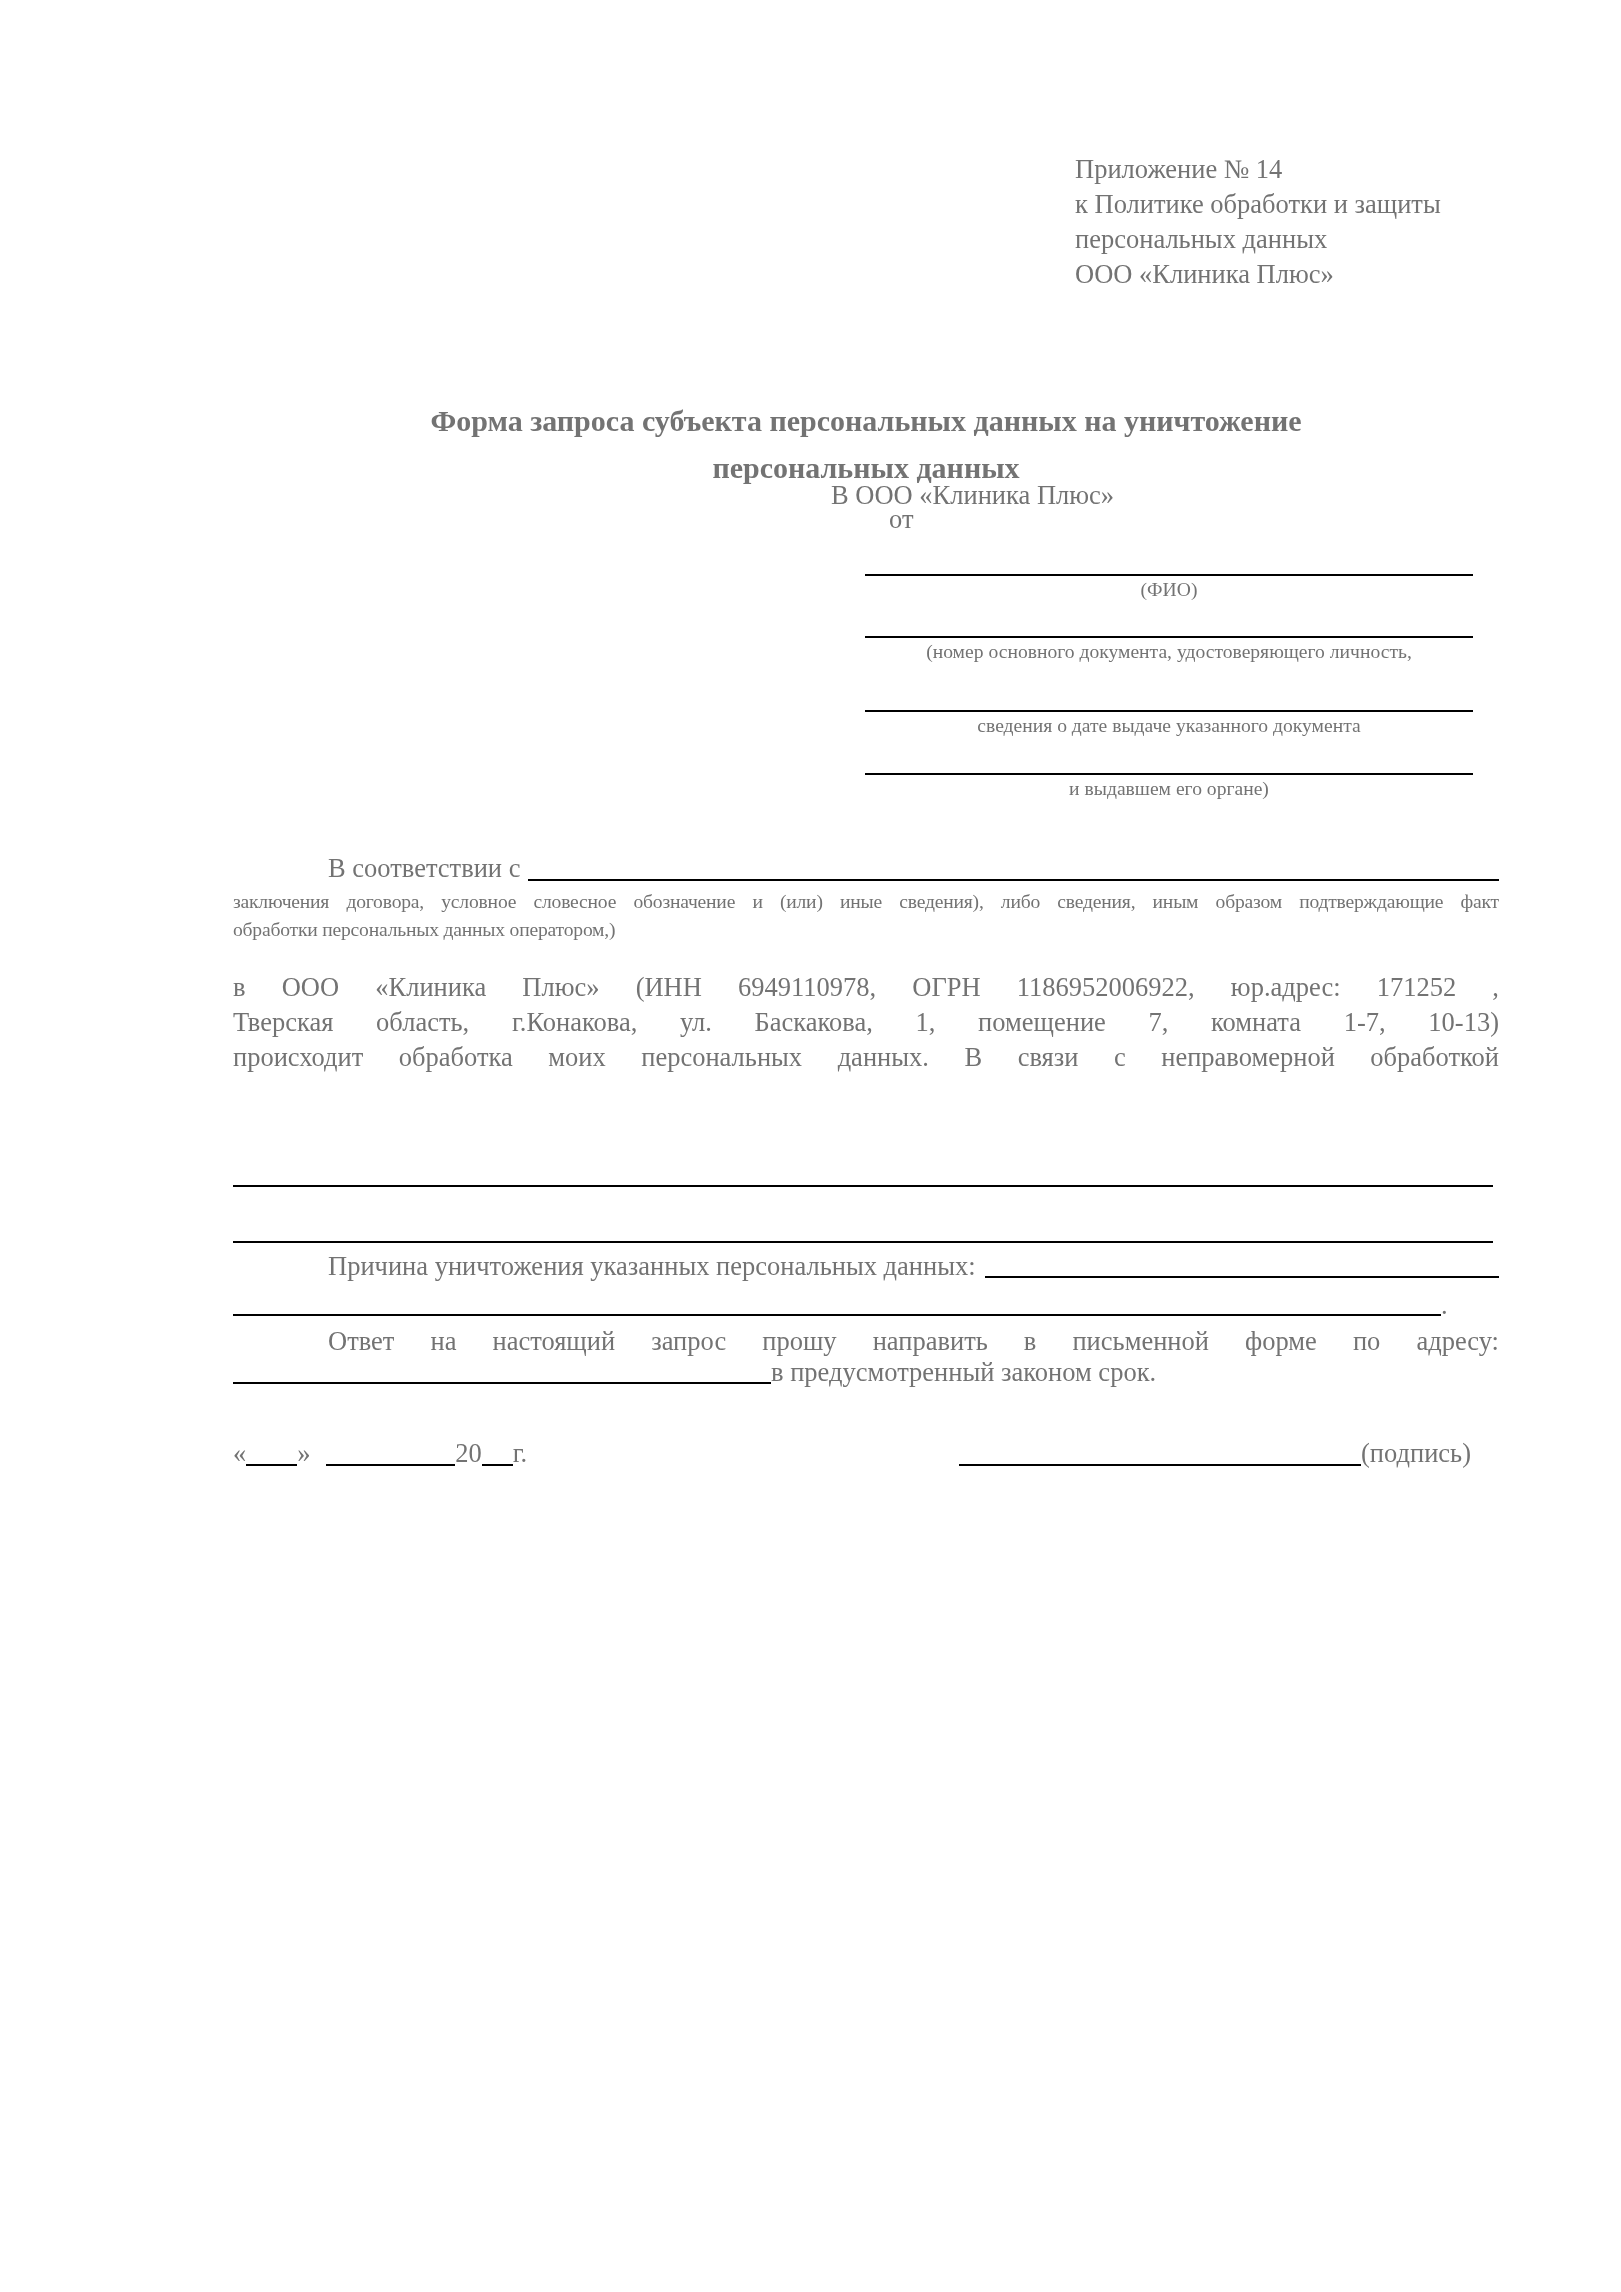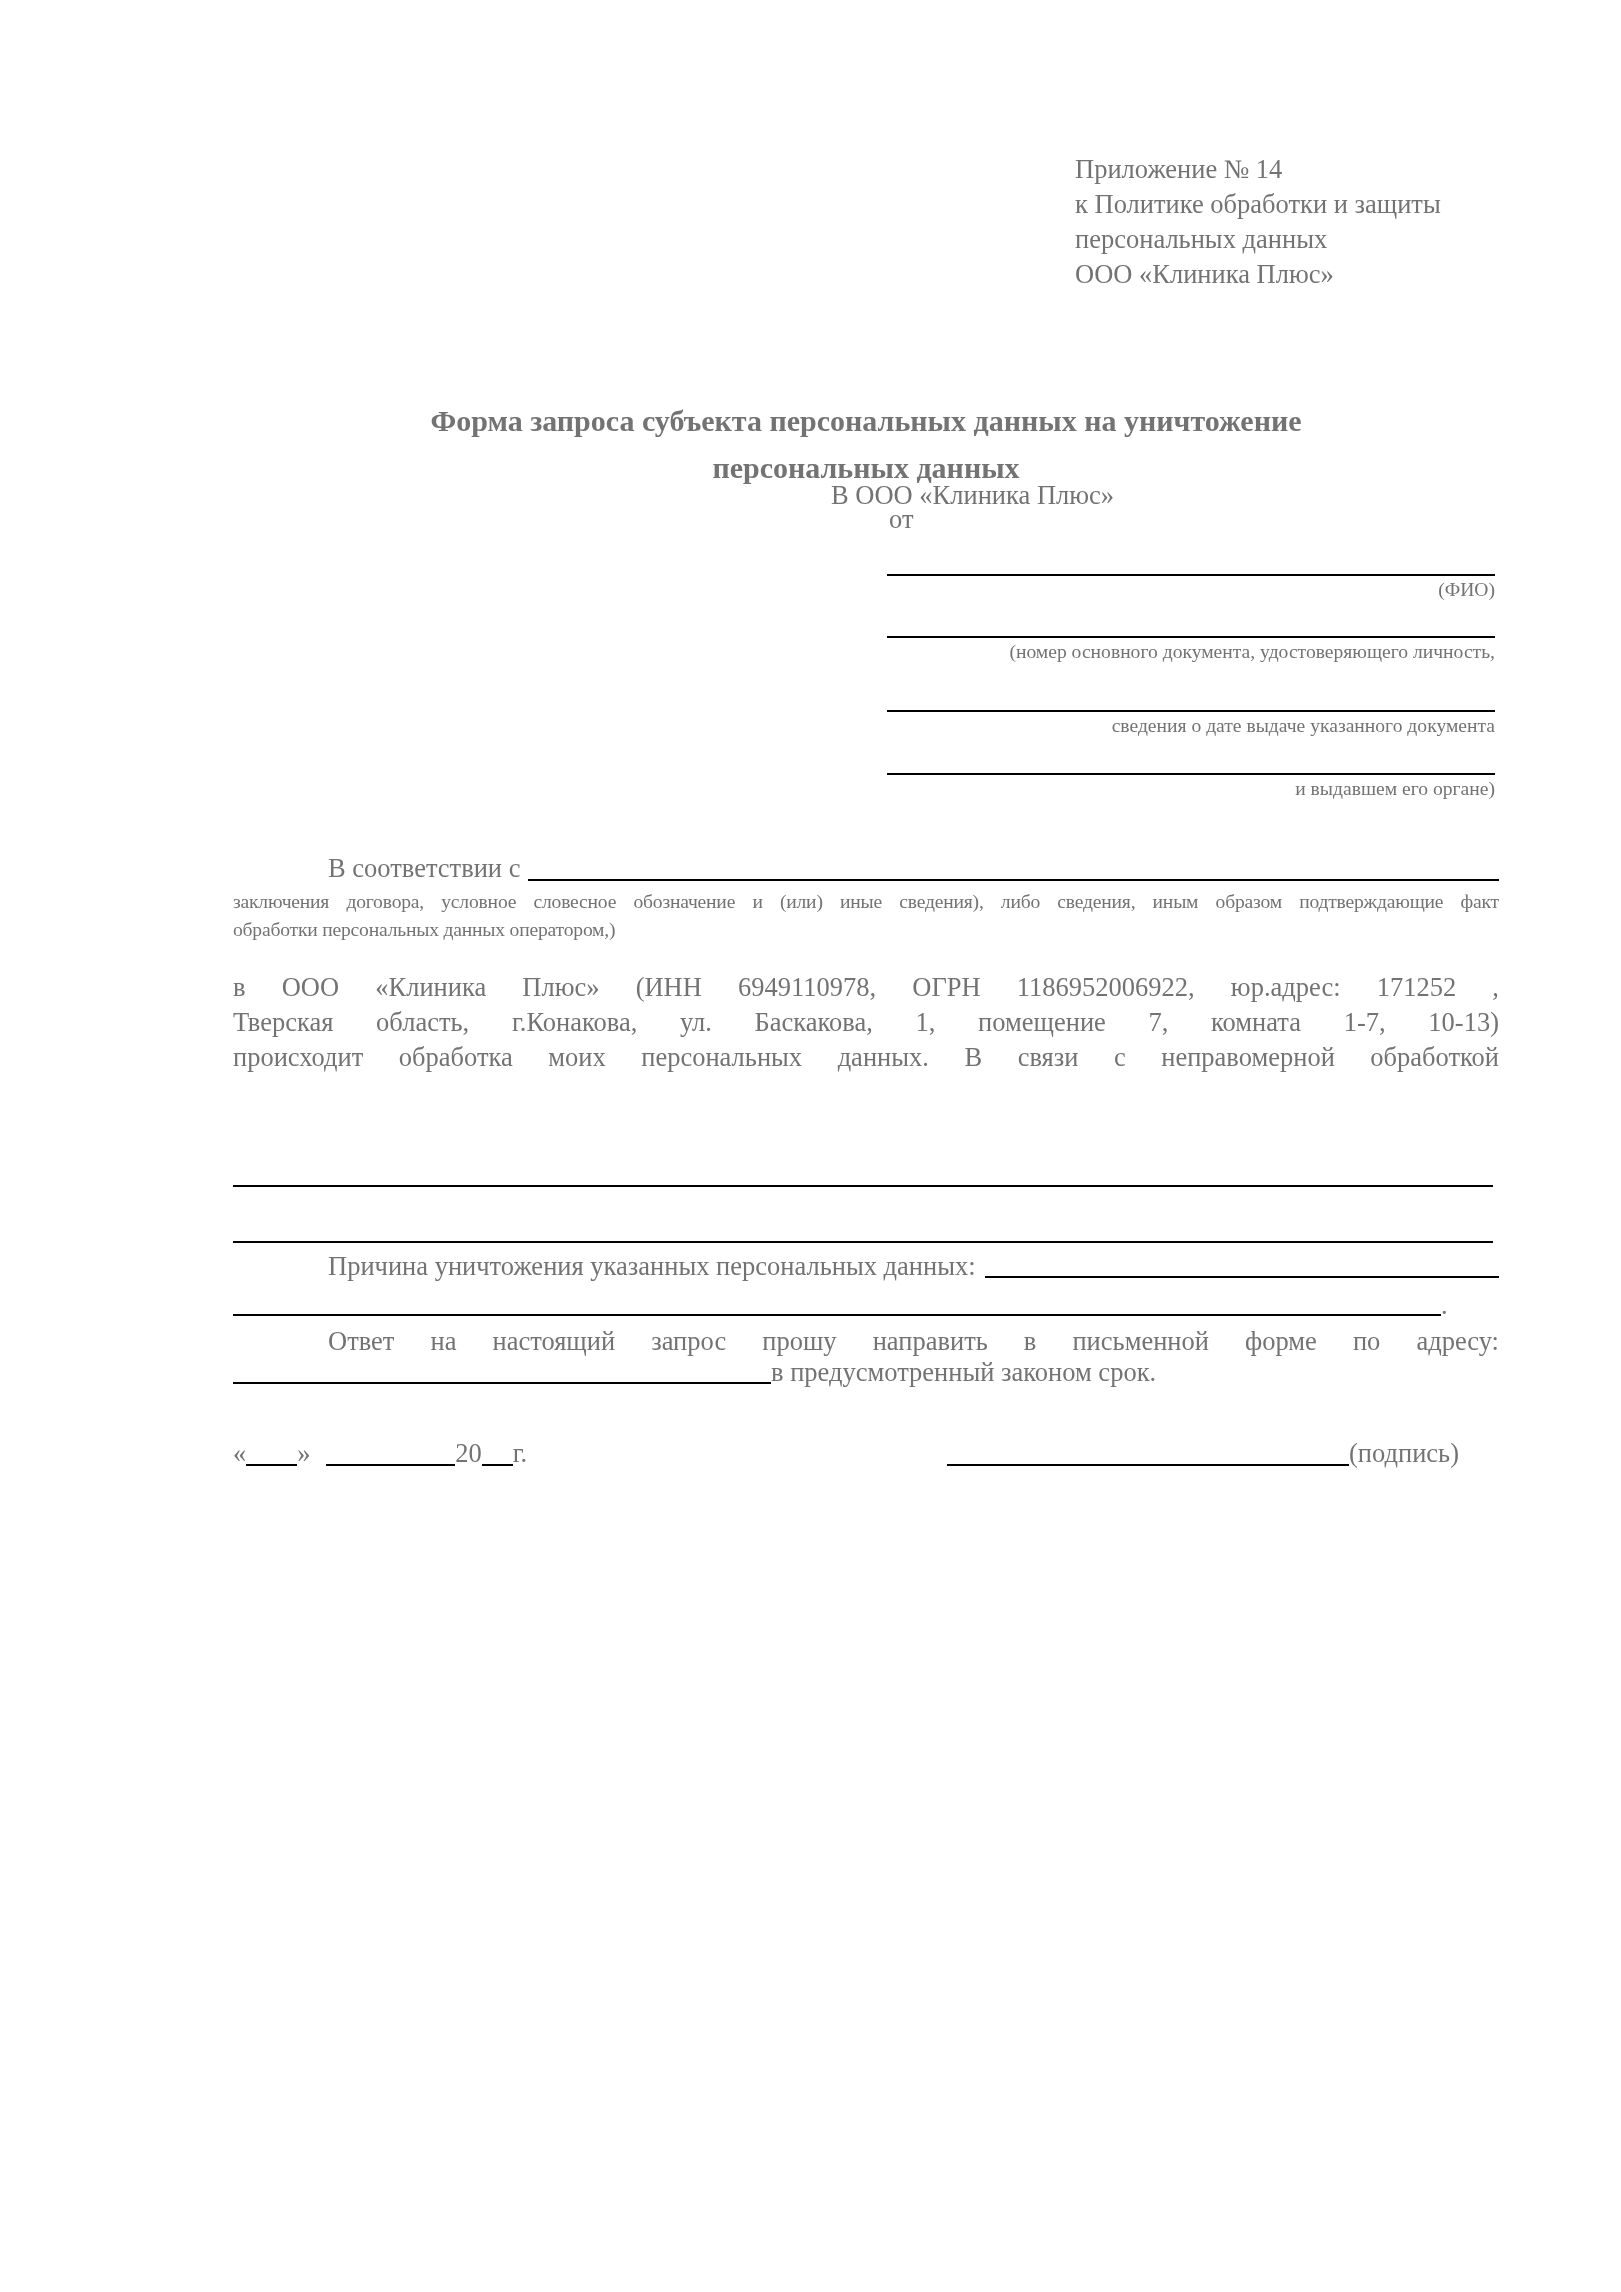--- a/index.html
+++ b/index.html
@@ -19,21 +19,21 @@
   .appendix { position:absolute; left:1075px; top:152px; width:470px; line-height:35px; }
 
   
   .title { position:absolute; left:233px; top:397px; width:1266px; text-align:center;
            font-weight:bold; font-size:30px; line-height:47px; }
 
   .addressee { position:absolute; left:831px; top:480px; }
   .from-label { position:absolute; left:889px; top:504px; }
 
   
-  .fg { position:absolute; left:887px; width:608px; text-align:right; font-size:19.6px; }
+  .fg { position:absolute; left:865px; width:608px; text-align:center; font-size:19.6px; }
   .fg .fline { border-top:2px solid #000; height:0; }
   .fg .fcap  { padding-top:2.9px; }
   .fg1 { top:574px; } .fg2 { top:636px; } .fg3 { top:710px; } .fg4 { top:773px; }
 
   
   .accordance { position:absolute; left:233px; top:852px; width:1266px;
                 display:flex; align-items:flex-end; line-height:33px; }
   .accordance .txt { padding-left:95px; white-space:nowrap; }
   .fill { flex:1 1 auto; border-bottom:2.9px solid #000; margin-bottom:3.9px; }
   .accordance .fill { margin-left:7.8px; }
@@ -72,21 +72,21 @@
   
   .tail { position:absolute; left:233px; top:1357px; width:1266px;
           display:flex; align-items:flex-end; line-height:31px; }
   .tail .fill-fixed { width:538px; border-bottom:2.9px solid #000; margin-bottom:3.9px; }
   .tail .txt { white-space:nowrap; }
 
   
   .bottom { position:absolute; left:233px; top:1437px; width:1266px;
             display:flex; align-items:flex-end; line-height:33px; }
   .dgroup, .sgroup { display:flex; align-items:flex-end; }
-  .sgroup { margin-left:auto; margin-right:40px; }
+  .sgroup { margin-left:auto; margin-right:28px; }
   .ublank { border-bottom:2.9px solid #000; margin-bottom:3.9px; height:0; }
   .u52 { width:51px; } .u132 { width:129px; margin-left:15.7px; } .u32 { width:31px; }
   .u410 { width:402px; }
   .bottom .wd { white-space:nowrap; }
 </style>
 </head>
 <body>
 
 <div class="page">
 

